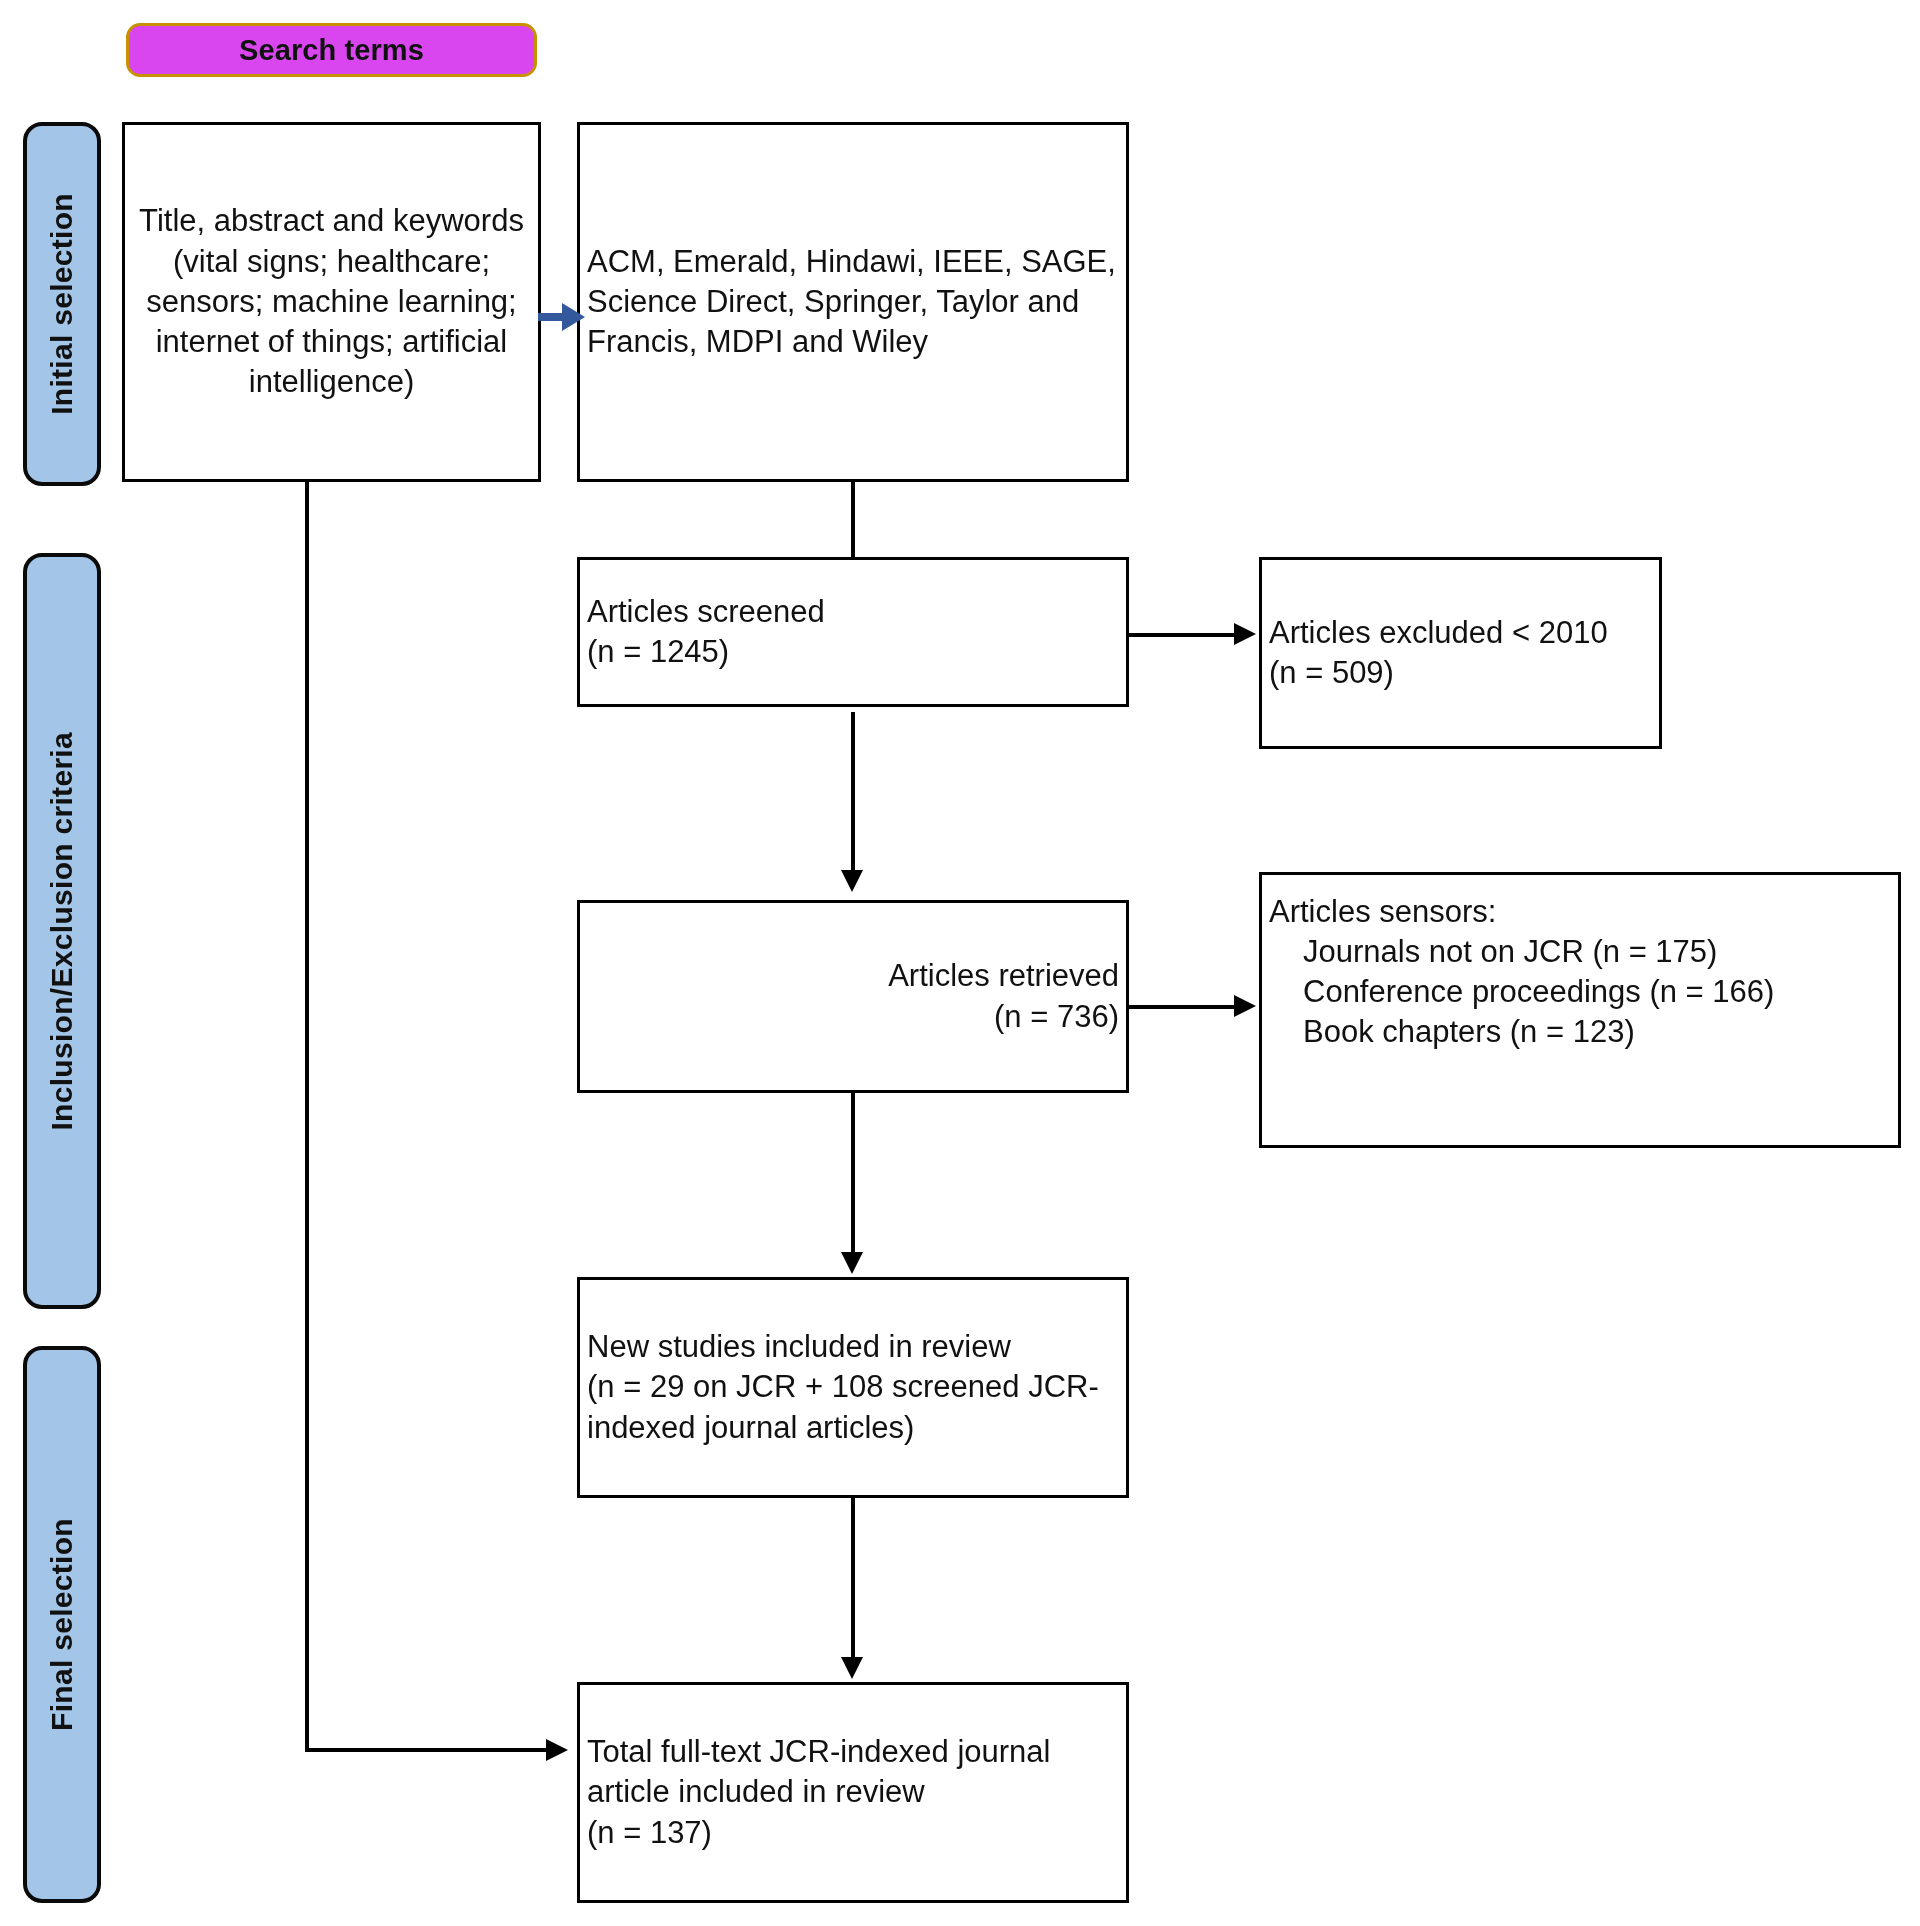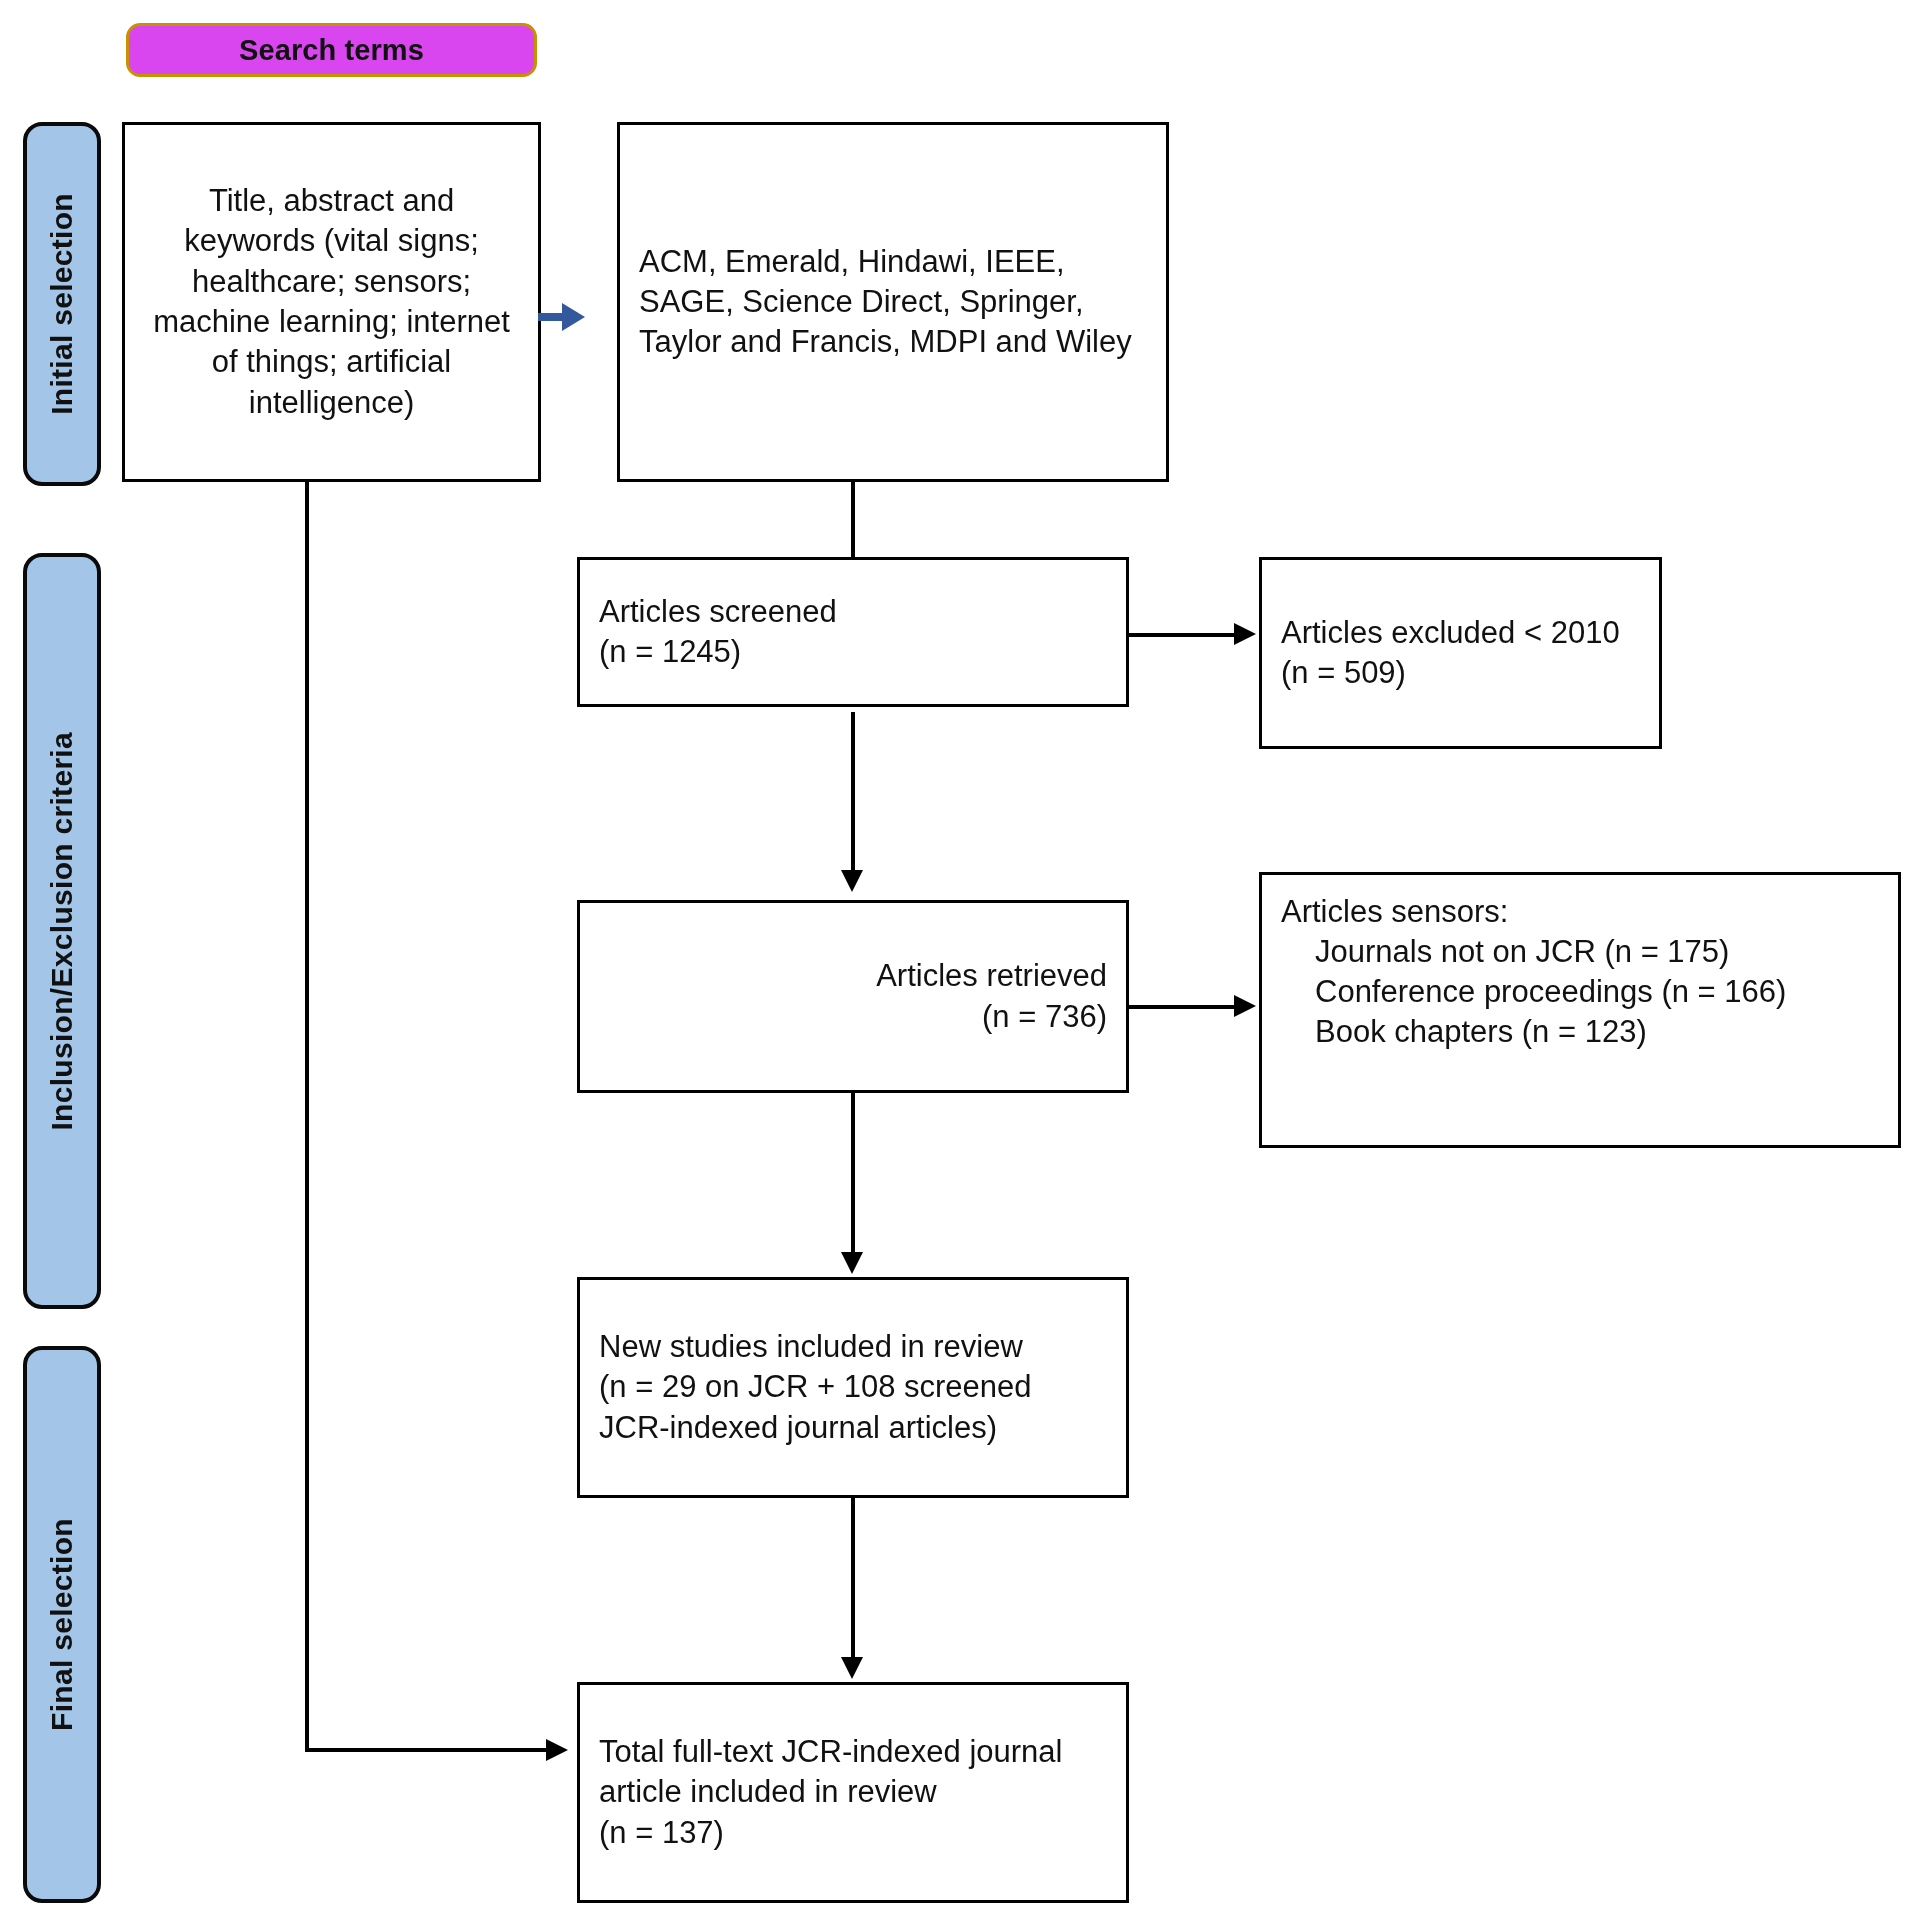--- a/index.html
+++ b/index.html
@@ -53,21 +53,21 @@
     flex-direction:column;
     justify-content:center;
   }
   .box .txt{
     font-size:31px;
     line-height:1.30;
     color:#111111;
     white-space:pre-line;
   }
   .box.center-text{ align-items:center; text-align:center; }
-  .box.pad{ padding:0 19px; }
+  .box.pad{ padding:0 7px; }
 
   .excl-title{font-size:31px;line-height:1.30;color:#111111;}
   .excl-list{margin:0;padding:0;list-style:none;}
   .excl-list li{
     font-size:31px;line-height:1.30;color:#111111;
     padding-left:34px;
   }
 
   
   .vline{background:#000000;width:3.9px;}
@@ -112,21 +112,21 @@
   </div>
 
   <div class="abs stage" style="left:23px; top:1346px; width:78px; height:557px;">
     <span>Final selection</span>
   </div>
 
   <div class="abs box center-text pad" style="left:122px; top:122px; width:419px; height:360px;">
     <div class="txt" style="text-align:center;">Title, abstract and keywords (vital signs; healthcare; sensors; machine learning; internet of things; artificial intelligence)</div>
   </div>
 
-  <div class="abs box pad" style="left:577px; top:122px; width:552px; height:360px;margin-left:40px;">
+  <div class="abs box pad" style="left:577px; top:122px; width:552px; height:360px;">
     <div class="txt" style="text-align:left;">ACM, Emerald, Hindawi, IEEE, SAGE, Science Direct, Springer, Taylor and Francis, MDPI and Wiley</div>
   </div>
 
   <div class="abs bline" style="left:538px; top:313px; width:33px;"></div>
   <div class="abs barrow" style="left:562px; top:303px;"></div>
 
   <div class="abs vline" style="left:851px; top:482px; width:3.9px; height:80px;"></div>
   <div class="abs arrow-down" style="left:841px; top:559px;"></div>
 
   <div class="abs box pad" style="left:577px; top:557px; width:552px; height:150px;">

